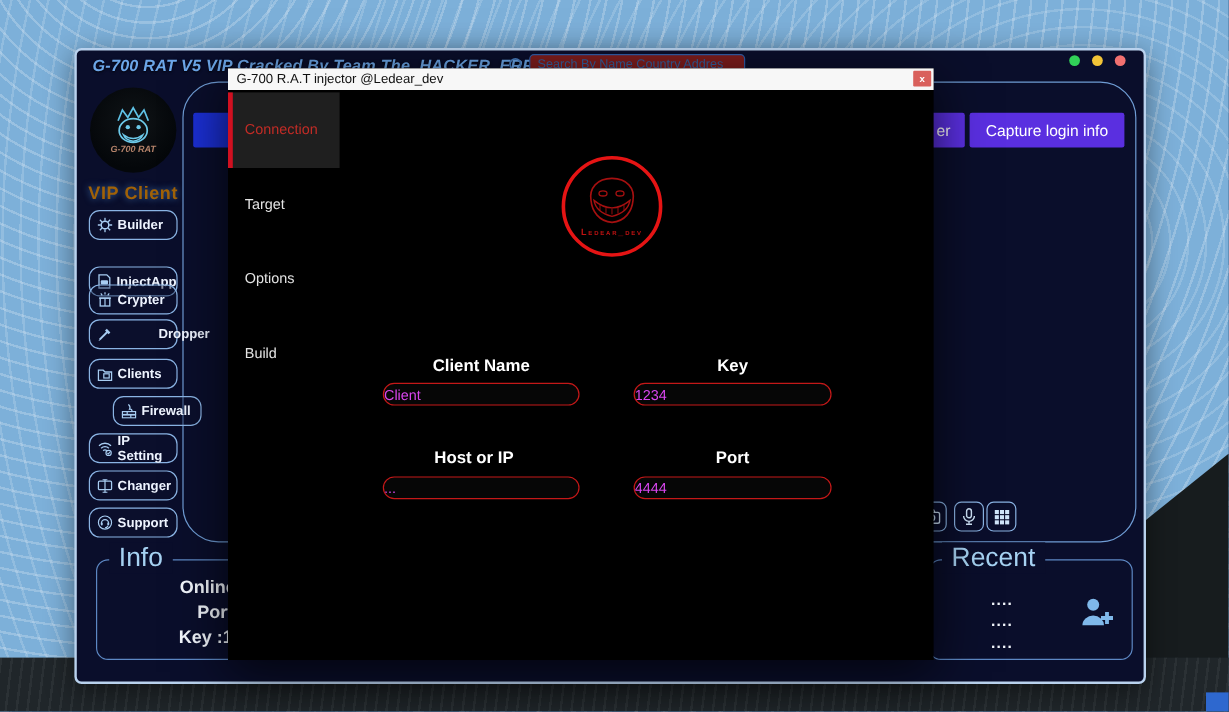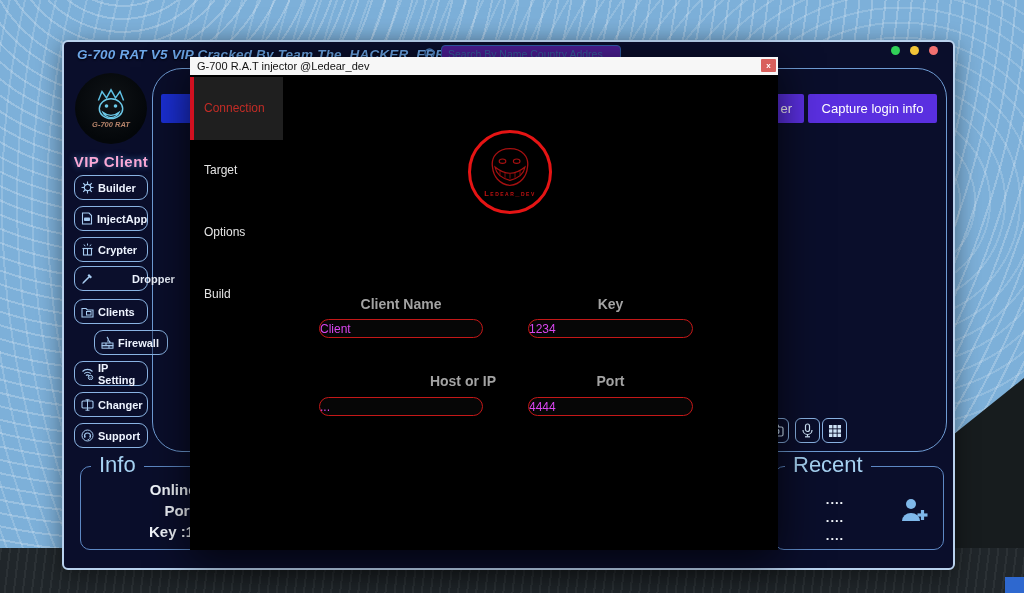--- a/index.html
+++ b/index.html
@@ -23,21 +23,21 @@
   .bg-corner-rect { left:1005px; top:577px; width:19px; height:16px; background:#2e68cf; }
 
   
   .window { left:62px; top:40px; width:893px; height:530px;
     background:#0a0e2b; border:2px solid #b9d2ee; border-radius:6px;
     box-shadow:0 6px 24px rgba(0,0,0,.45); }
   .win-title { left:13px; top:5px; font-size:13.5px; font-weight:bold; font-style:italic;
     color:#6ca6e8; letter-spacing:.2px; text-shadow:0 1px 2px rgba(0,0,0,.8); white-space:nowrap; }
   .search-icon { left:359px; top:5px; width:15px; height:15px; }
   .search-input { left:377px; top:3px; width:180px; height:17px;
-    background:#4c1d95; border:1px solid #2f5da8; border-radius:4px;
+    background:#7f1d1d; border:1px solid #2f5da8; border-radius:4px;
     color:#8fb6e6; font-size:10.5px; padding:0 6px; outline:none; }
   .search-input::placeholder { color:#35609f; }
   .dot { top:4px; width:9px; height:9px; border-radius:50%; }
 
   
   .main-panel { left:88px; top:26px; width:795px; height:384px;
     border:1px solid #6f9cd4; border-radius:30px; background:#0a0e2b; }
   .btn-blue-partial { left:97px; top:52px; width:118px; height:29px;
     border:none; border-radius:2px; color:#dfe6ff; font-size:12px; cursor:pointer; }
   .btn-purple-partial { left:676px; top:52px; width:64px; height:29px;
@@ -59,21 +59,21 @@
   .recent-rows { position:absolute; left:28px; top:24px; width:64px; text-align:center;
     color:#f2f6fc; font-weight:bold; font-size:13px; line-height:18px; letter-spacing:1px; }
   .adduser { position:absolute; left:124px; top:28px; width:30px; height:30px; cursor:pointer; }
 
   
   .logo-circle { left:11px; top:31px; width:72px; height:71px; border-radius:50%;
     background:radial-gradient(circle at 50% 40%, #101417 0%, #04070a 70%);
     display:flex; flex-direction:column; align-items:center; justify-content:center; }
   .logo-sub { font-size:7.5px; font-style:italic; font-weight:bold; color:#b5836a; margin-top:-4px; }
   .brand { left:0px; top:111px; width:94px; text-align:center; font-size:15px; font-weight:bold;
-    color:#f9a8d4; letter-spacing:.5px; text-shadow:0 0 6px rgba(90,170,255,.6); }
+    color:#a16207; letter-spacing:.5px; text-shadow:0 0 6px rgba(90,170,255,.6); }
   .side-btn { left:10px; width:74px; height:25px; border:1.5px solid #8ab4e4; border-radius:9px;
     background:rgba(12,18,48,.4); display:flex; align-items:center; gap:4px; padding-left:6px;
     color:#eef4ff; font-weight:bold; font-size:11px; cursor:pointer; }
   .side-btn svg { flex:0 0 auto; }
 
   
   .modal { left:190px; top:57px; width:588px; height:493px; background:#000; z-index:10;
     box-shadow:0 10px 40px rgba(0,0,0,.7); }
   .modal-titlebar { left:0; top:0; width:100%; height:18px; background:#f7f7f7; }
   .modal-title { position:absolute; left:7px; top:0; line-height:18px; font-size:11px; color:#111; }
@@ -81,21 +81,21 @@
     color:#fff; font-size:8px; font-weight:bold; text-align:center; line-height:13px;
     border:none; border-radius:1px; cursor:pointer; }
   .menu-active-bg { left:0; top:20px; width:93px; height:63px; background:#1f1f1f; }
   .menu-active-bar { left:0; top:20px; width:4px; height:63px; background:#d01020; }
   .menu-item { left:14px; font-size:12px; color:#e4e4e4; cursor:pointer; white-space:nowrap; }
   .menu-item.active { color:#c22c26; }
   .modal-logo { left:278px; top:73px; width:84px; height:84px; border:3px solid #e51414; border-radius:50%;
     display:flex; flex-direction:column; align-items:center; justify-content:center; background:#000; }
   .modal-logo-caption { font-size:7.5px; font-weight:bold; color:#c01212; letter-spacing:1.5px;
     font-variant:small-caps; margin-top:1px; }
-  .field-label { position:absolute; text-align:center; color:#a3a3a3; font-weight:bold; font-size:14px; }
+  .field-label { position:absolute; text-align:center; color:#ffffff; font-weight:bold; font-size:14px; }
   .field-input { position:absolute; height:19px; background:#060606; border:1.5px solid #c41818;
     border-radius:10px; color:#d946ef; font-size:12px; text-align:left; outline:none; }
   .modal-footer { left:7px; top:470px; width:574px; height:20px; border:1.5px solid #a61616;
     border-radius:9px; color:#c11c1c; font-size:9px; line-height:17px; text-align:right;
     padding-right:10px; background:#030303; }
 </style>
 </head>
 <body>
 
 <div class="abs bg-dark-wedge"></div>
@@ -171,21 +171,21 @@
         <line x1="0.5" y1="6.5" x2="3" y2="6.5"></line>
           <line x1="10" y1="6.5" x2="12.5" y2="6.5"></line>
         <line x1="2.2" y1="2.2" x2="4" y2="4"></line>
           <line x1="9" y1="9" x2="10.8" y2="10.8"></line>
         <line x1="10.8" y1="2.2" x2="9" y2="4"></line>
           <line x1="4" y1="9" x2="2.2" y2="10.8"></line>
       </g>
     </svg>
     <span>Builder</span>
   </div>
-  <div class="abs side-btn" style="top:164px;">
+  <div class="abs side-btn" style="top:180px;">
     <svg width="12" height="13" viewBox="0 0 12 13">
       <path d="M1.5 1 H8 L10.5 3.5 V12 H1.5 Z" fill="none" stroke="#a8cdf2" stroke-width="1.1"></path>
       <rect x="3" y="5.5" width="6" height="3.5" rx="0.8" fill="#a8cdf2"></rect>
     </svg>
     <span>InjectApp</span>
   </div>
   <div class="abs side-btn" style="top:195px;">
     <svg width="13" height="13" viewBox="0 0 13 13">
       <rect x="2.5" y="5.5" width="8" height="6.5" fill="none" stroke="#a8cdf2" stroke-width="1.1"></rect>
       <line x1="1.5" y1="5.5" x2="11.5" y2="5.5" stroke="#a8cdf2" stroke-width="1.1"></line>
@@ -307,18 +307,18 @@
         <line x1="42" y1="29" x2="42" y2="35"></line>
       </g>
     </svg>
     <span class="modal-logo-caption">Ledear_dev</span>
   </div>
 
   <div class="field-label" style="left:129px; top:239px; width:164px;">Client Name</div>
   <input class="field-input" style="left: 129px; top: 262px; width: 164px;" value="Client">
   <div class="field-label" style="left:338px; top:239px; width:165px;">Key</div>
   <input class="field-input" style="left: 338px; top: 262px; width: 165px;" value="1234">
-  <div class="field-label" style="left:142px; top:316px; width:164px;text-align:right;">Host or IP</div>
+  <div class="field-label" style="left:123px; top:316px; width:164px;">Host or IP</div>
   <input class="field-input" style="left: 129px; top: 340px; width: 164px;" value="...">
   <div class="field-label" style="left:338px; top:316px; width:165px;">Port</div>
   <input class="field-input" style="left: 338px; top: 340px; width: 165px;" value="4444">
 
 </div>
 
 </body></html>

